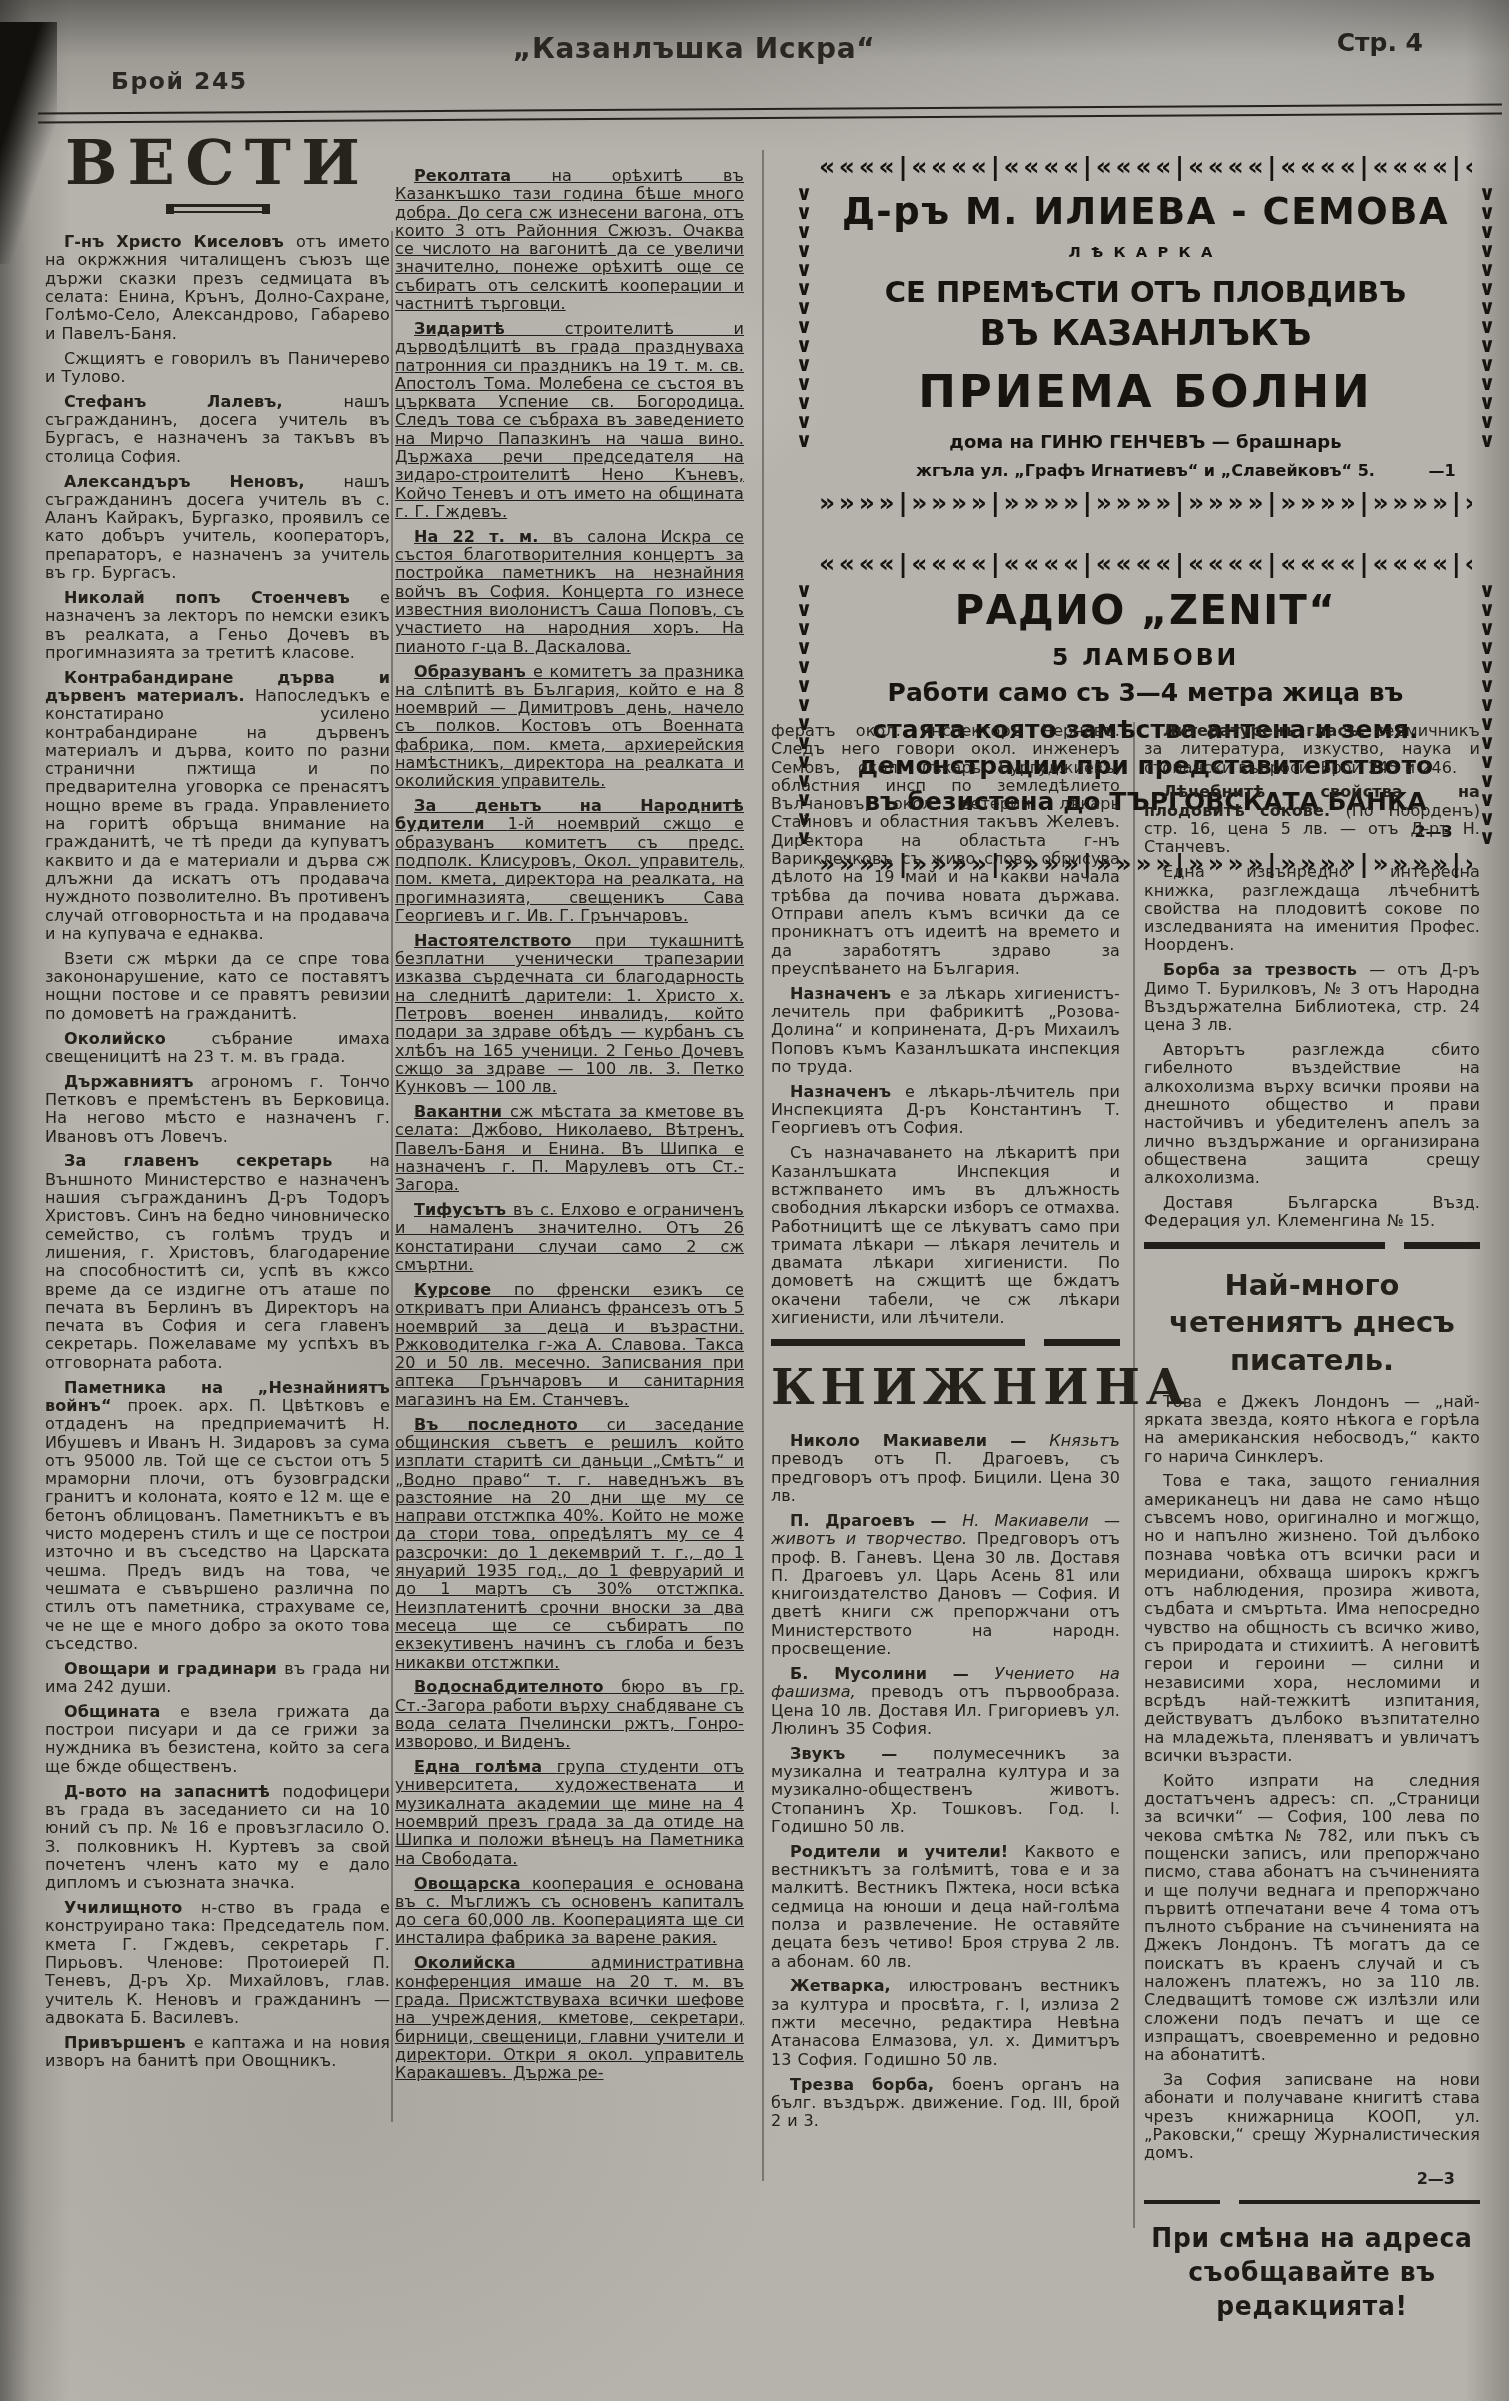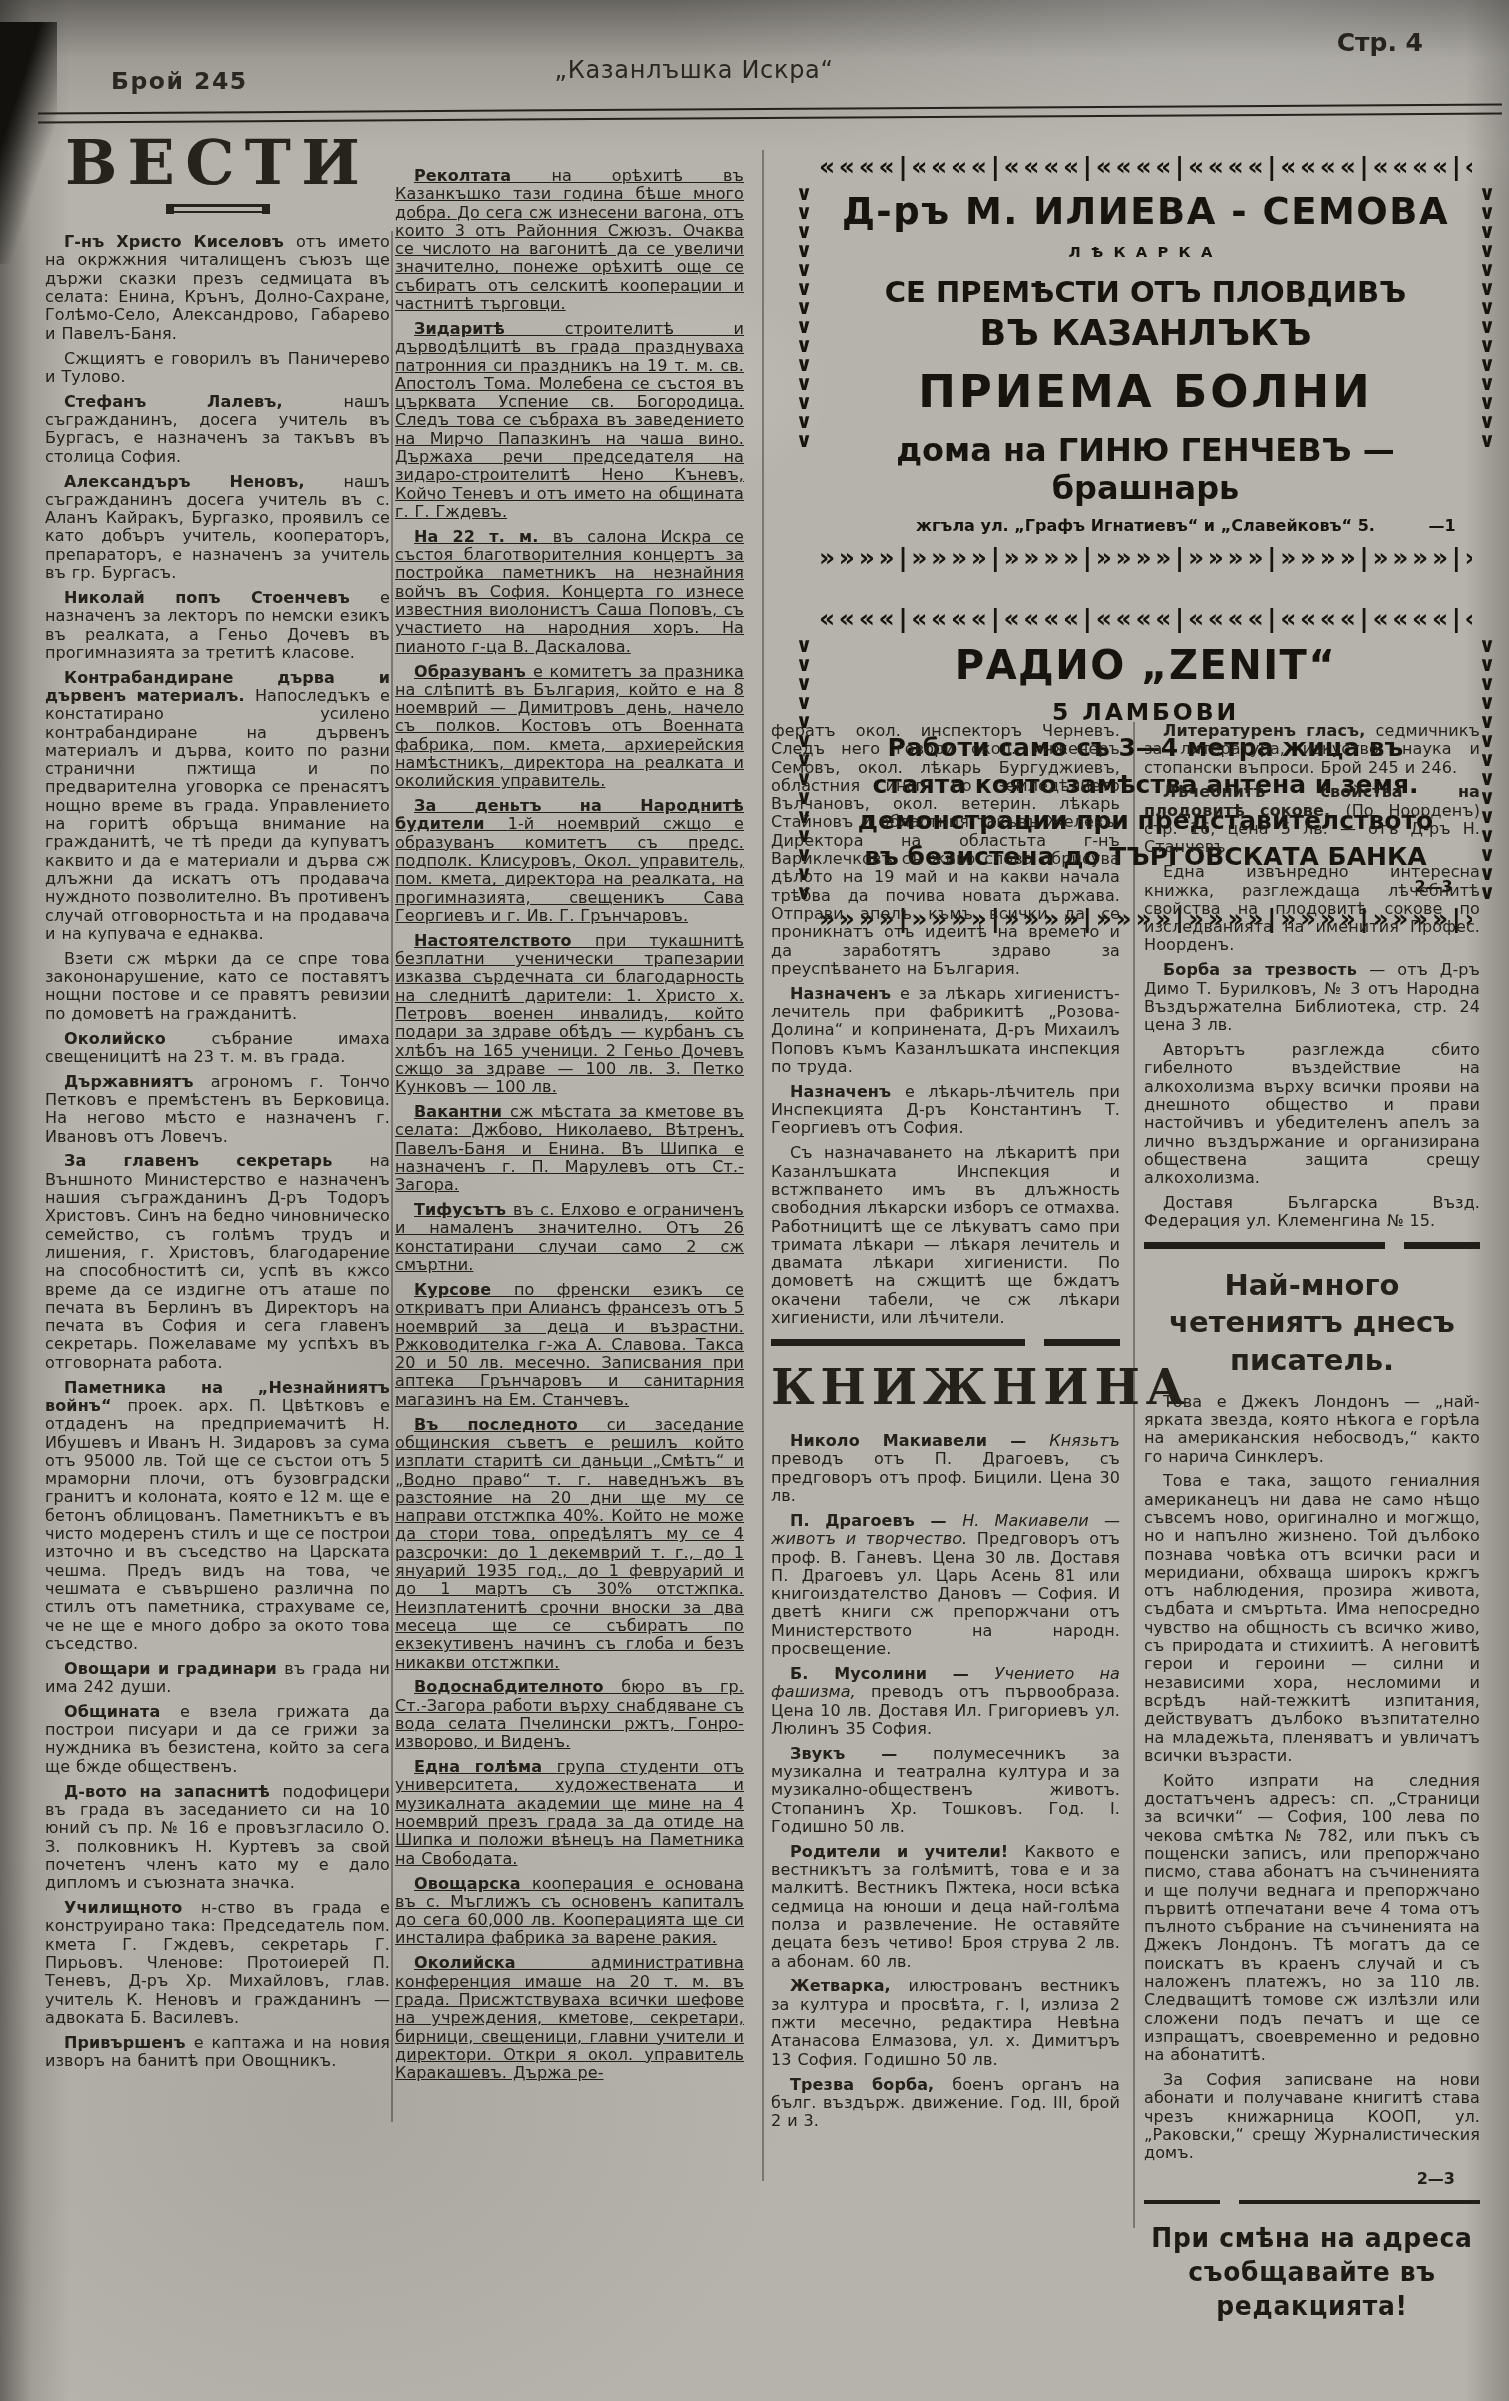--- a/index.html
+++ b/index.html
@@ -13,21 +13,21 @@
       radial-gradient(660px 513px at 22% 88%, rgba(70,65,58,.10), transparent 70%),
       #b6b3ac;}
   .corner-wedge{position:absolute;left:0;top:22px;width:57px;height:242px;
     background:linear-gradient(108deg,#13110e 30%, rgba(19,17,14,.45) 48%, transparent 66%);}
   .stain{position:absolute;border-radius:50%;pointer-events:none;}
   .stain.s1{left:191px;top:1063px;width:410px;height:572px;background:radial-gradient(ellipse,rgba(66,60,52,.09),transparent 70%);}
   .stain.s2{left:916px;top:1686px;width:469px;height:454px;background:radial-gradient(ellipse,rgba(66,60,52,.08),transparent 70%);}
   .stain.s3{left:528px;top:279px;width:308px;height:220px;background:radial-gradient(ellipse,rgba(255,255,255,.14),transparent 70%);}
 
   .masthead-issue{position:absolute;left:111px;top:67px;font-size:23.5px;font-weight:bold;letter-spacing:1.5px;color:#2a2722;}
-  .masthead-title{position:absolute;left:46%;top:56px;transform:translateX(-50%);font-size:24px;font-weight:normal;letter-spacing:0.7px;color:#2a2722;}
+  .masthead-title{position:absolute;left:46%;top:32px;transform:translateX(-50%);font-size:28px;font-weight:bold;letter-spacing:0.7px;color:#2a2722;}
   .masthead-page{position:absolute;right:86px;top:28px;font-size:25px;font-weight:bold;color:#26231e;}
   .mastrule{position:absolute;left:38px;right:7.3px;top:108px;height:6.6px;
     border-top:2.9px solid #24211c;border-bottom:2.2px solid #24211c;transform:rotate(-0.35deg);}
 
   .vr{position:absolute;width:1.5px;background:rgba(48,45,40,.45);}
   .vr.vr1{left:391px;top:231px;height:1891px;}
   .vr.vr2{left:762px;top:150px;height:2031px;}
   .vr.vr3{left:1133px;top:722px;height:1506px;}
 
   .col{position:absolute;}
@@ -71,21 +71,21 @@
   .orn.v{top:34px;bottom:34px;width:29px;font-size:20.5px;line-height:19px;white-space:pre-line;
     overflow:hidden;text-align:center;}
   .orn.left{left:1.5px;}
   .orn.right{right:1.5px;}
   .adbody{text-align:center;}
   .ad1-t1{font-size:37px;font-weight:bold;letter-spacing:1.5px;}
   .ad1-t2{font-size:14.7px;font-weight:bold;letter-spacing:10.3px;margin-top:10.3px;}
   .ad1-t3{font-size:29px;font-weight:bold;margin-top:14.7px;}
   .ad1-t4{font-size:35px;font-weight:bold;margin-top:4.4px;}
   .ad1-t5{font-size:45px;font-weight:bold;letter-spacing:2.9px;margin-top:11.7px;}
-  .ad1-t6{font-size:32px;font-weight:bold;margin-top:13px;}
+  .ad1-t6{font-size:18px;font-weight:bold;margin-top:13px;}
   .ad1-t7{position:relative;font-size:16px;font-weight:bold;margin-top:8.8px;}
   .ad1-t7 .admark{position:absolute;right:4.4px;bottom:0;}
   .ad2-t1{font-size:40px;font-weight:bold;letter-spacing:1.5px;}
   .ad2-t2{font-size:23.5px;font-weight:bold;letter-spacing:2.9px;margin-top:10.3px;}
   .ad2-line{font-size:25px;font-weight:bold;margin-top:7.3px;}
   .ad2-mark{font-size:16px;font-weight:bold;text-align:right;margin:5.9px 7.3px 0 0;}
 </style>
 </head>
 <body>
 

